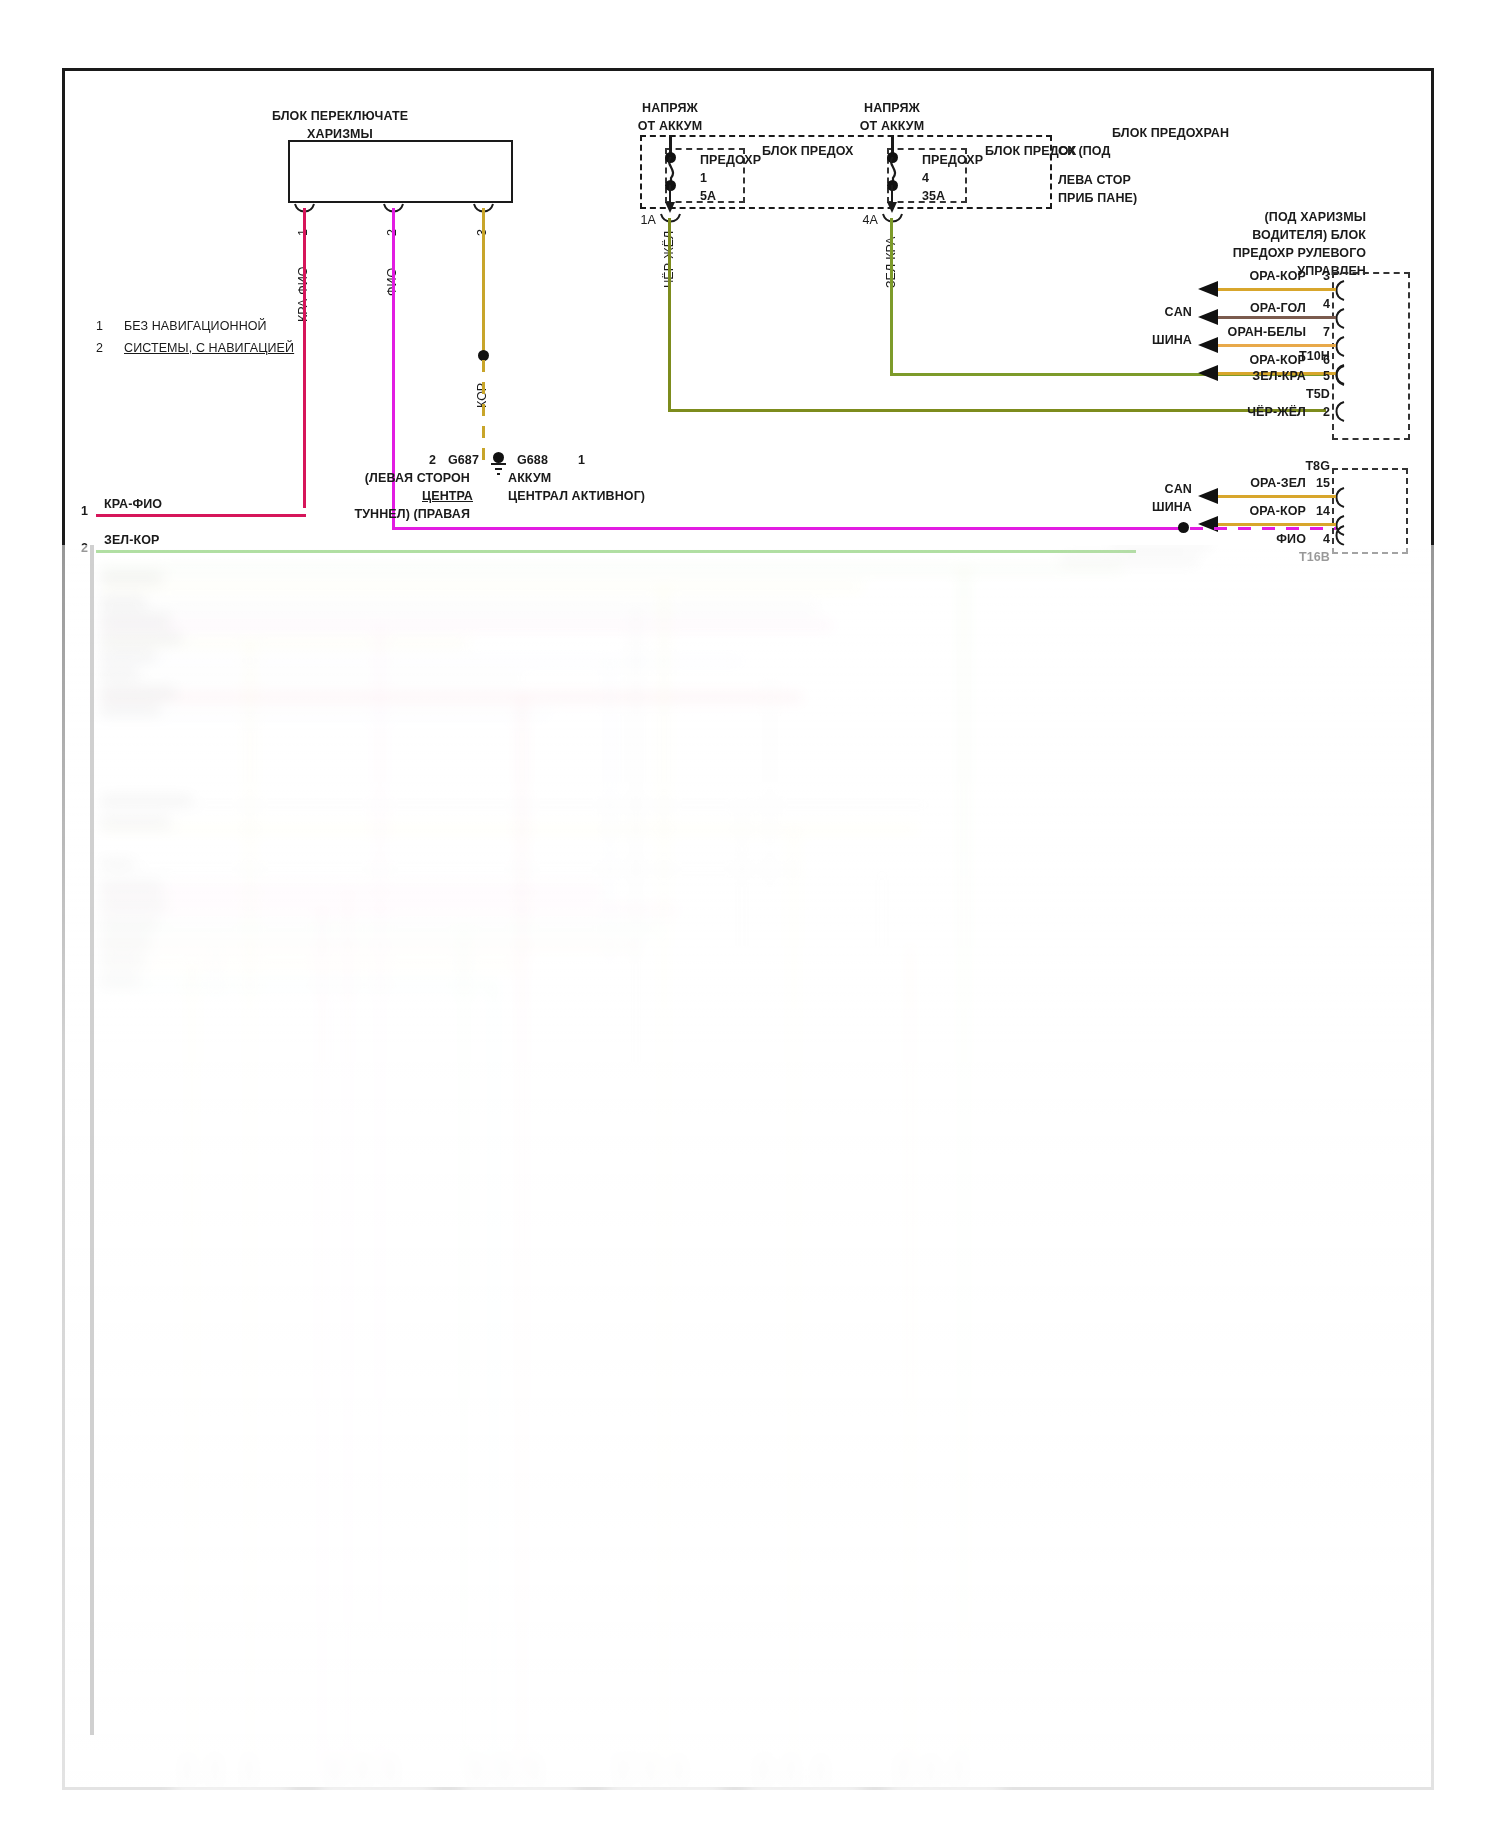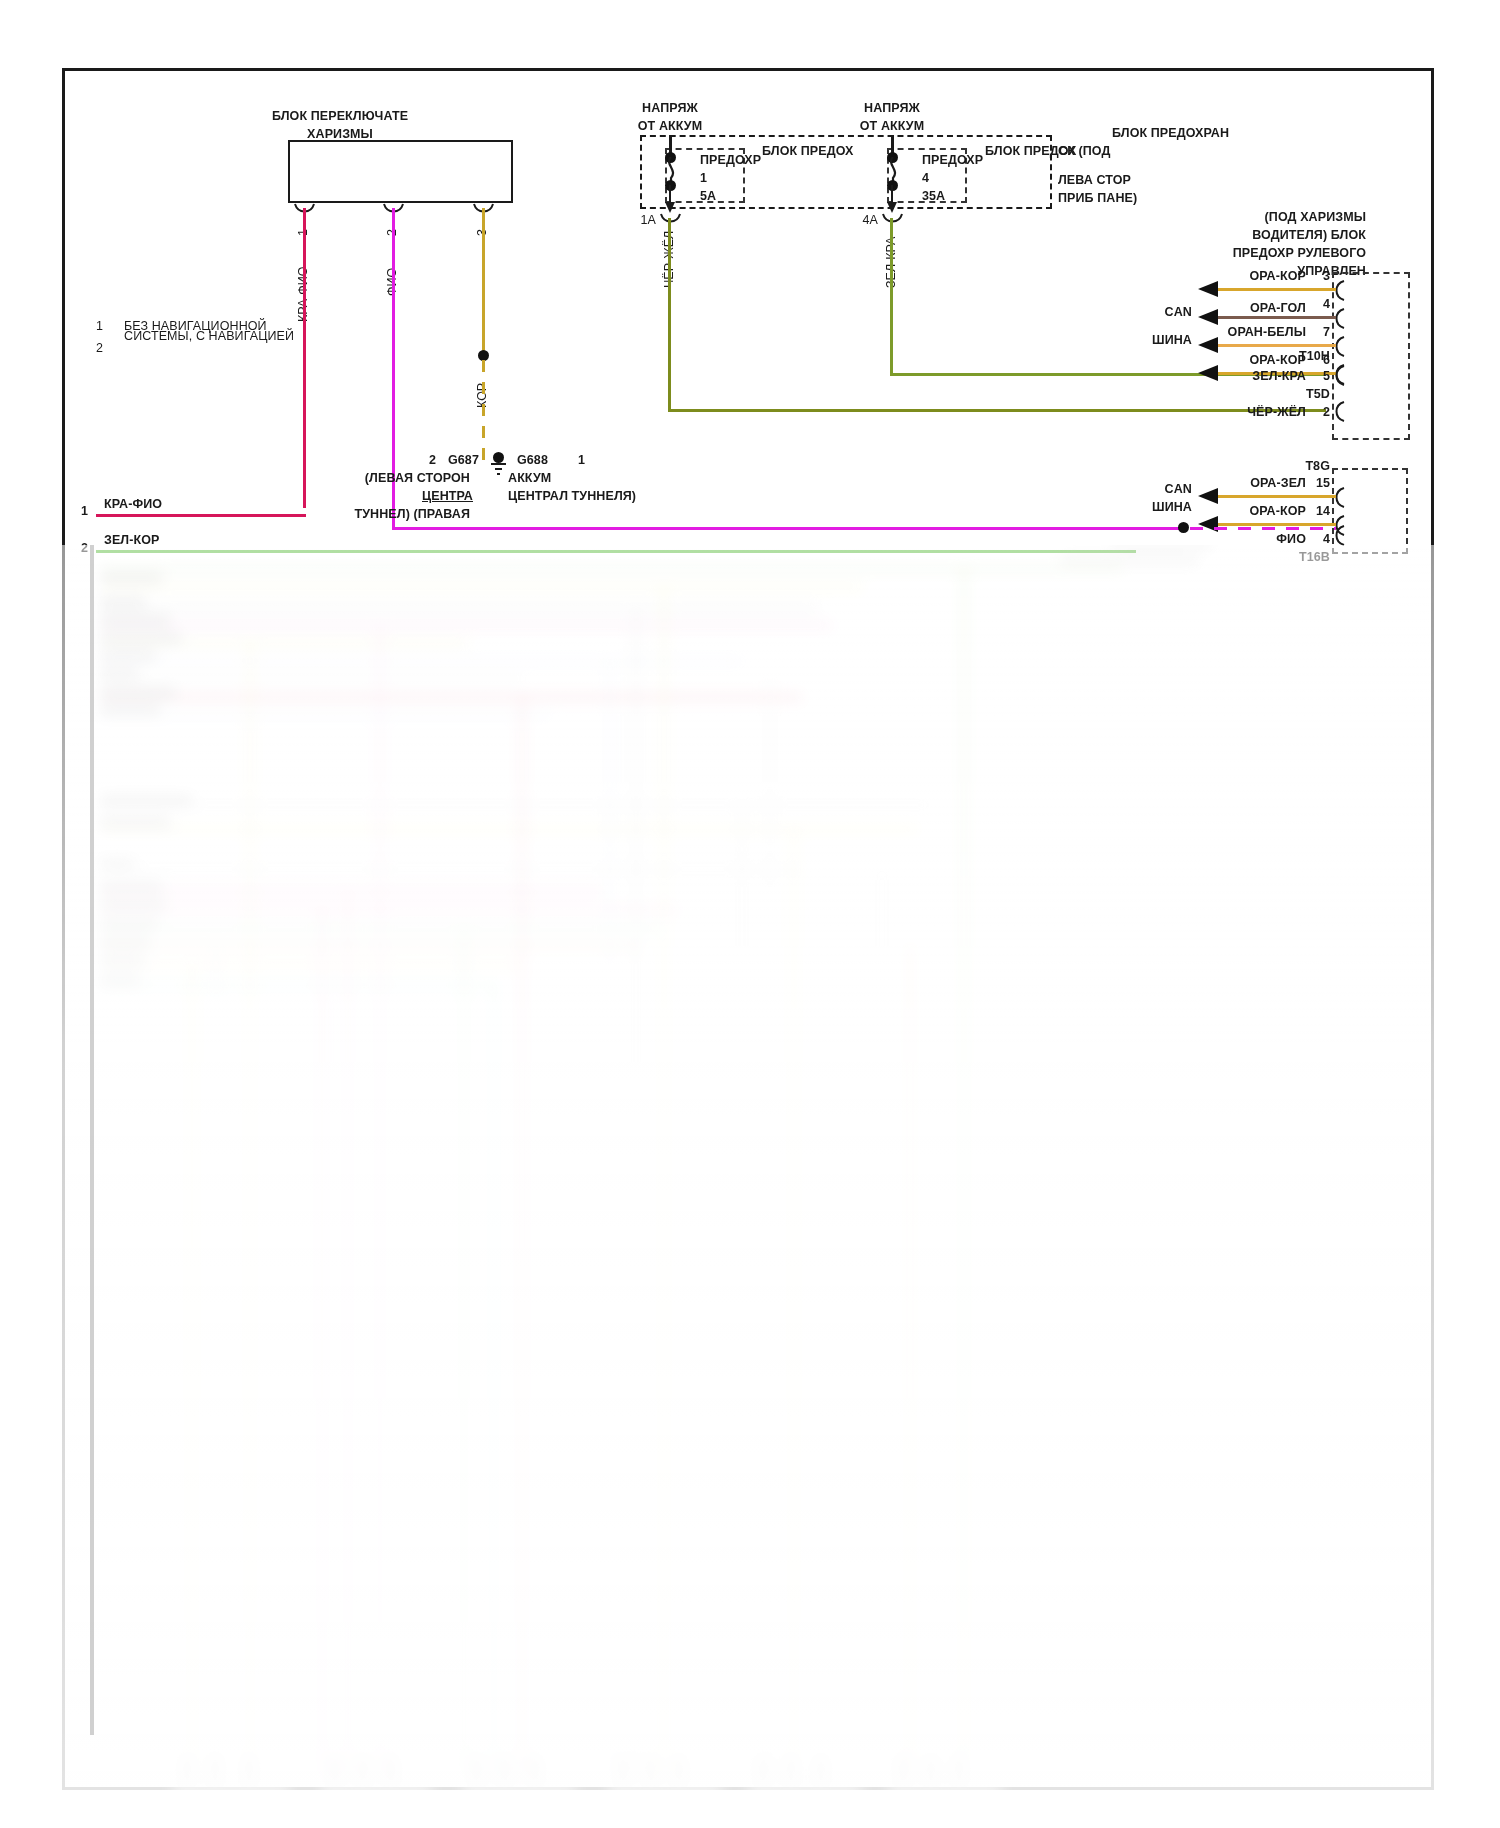--- a/index.html
+++ b/index.html
@@ -74,21 +74,21 @@
     </svg>
   <div class="vt" style="left:475px;top:236px;">3</div>
   <div class="vt" style="left:475px;top:408px;">КОР</div>
   <div class="w wv" style="left:482px;top:208px;height:147px;background:#c8a52a;"></div>
   <div class="dot" style="left:478px;top:350px;"></div>
   <div class="w wv" style="left:482px;top:360px;height:105px;background:repeating-linear-gradient(to bottom,#c8a52a 0 12px,transparent 12px 22px);"></div>
 
   <div class="t" style="left:96px;top:318px;">1</div>
   <div class="t" style="left:124px;top:318px;">БЕЗ НАВИГАЦИОННОЙ</div>
   <div class="t" style="left:96px;top:340px;">2</div>
-  <div class="t" style="left:124px;top:328px;">СИСТЕМЫ, С НАВИГАЦИЕЙ</div>
+  <div class="t" style="left:124px;top:340px;text-decoration:underline;">СИСТЕМЫ, С НАВИГАЦИЕЙ</div>
 
   <div class="dashbox" style="left:640px;top:135px;width:412px;height:74px;"></div>
   <div class="t b" style="left:1112px;top:125px;">БЛОК ПРЕДОХРАН</div>
   <div class="t b" style="left:1058px;top:143px;">СК (ПОД</div>
   <div class="t b" style="left:1058px;top:172px;">ЛЕВА СТОР</div>
   <div class="t b" style="left:1058px;top:190px;">ПРИБ ПАНЕ)</div>
 
   <div class="t b c" style="left:610px;top:100px;width:120px;">НАПРЯЖ</div>
   <div class="t b c" style="left:610px;top:118px;width:120px;">ОТ АККУМ</div>
   <div class="dashbox2" style="left:665px;top:148px;width:80px;height:55px;"></div>
@@ -209,21 +209,21 @@
   <div class="dot" style="left:493px;top:452px;"></div>
   <svg style="position:absolute;left:486px;top:462px;width:25px;height:16px;">
     <path d="M5 2 L20 2 M9 7 L16 7 M11 12 L14 12" stroke="#1a1a1a" stroke-width="2"></path>
   </svg>
   <div class="t b" style="left:517px;top:452px;">G688</div>
   <div class="t b" style="left:578px;top:452px;">1</div>
   <div class="t b r" style="left:340px;top:470px;width:130px;">(ЛЕВАЯ СТОРОН</div>
   <div class="t b r" style="left:343px;top:488px;width:130px;text-decoration:underline;">ЦЕНТРА</div>
   <div class="t b r" style="left:330px;top:506px;width:140px;">ТУННЕЛ) (ПРАВАЯ</div>
   <div class="t b" style="left:508px;top:470px;">АККУМ</div>
-  <div class="t b" style="left:508px;top:488px;">ЦЕНТРАЛ ТУННЕЛЯ)</div>
+  <div class="t b" style="left:508px;top:488px;">ЦЕНТРАЛ АКТИВНОГ)</div>
 
   <div class="t b r" style="left:62px;top:503px;width:26px;">1</div>
   <div class="t b" style="left:104px;top:496px;">КРА-ФИО</div>
   <div class="w wh" style="left:96px;top:514px;width:210px;background:#d6155a;"></div>
 
   <div class="t b r" style="left:62px;top:540px;width:26px;">2</div>
   <div class="t b" style="left:104px;top:532px;">ЗЕЛ-КОР</div>
   <div class="w wh" style="left:96px;top:550px;width:1040px;background:#52b832;"></div>
 
   <div class="w wh" style="left:392px;top:527px;width:790px;background:#e21ce2;"></div>

